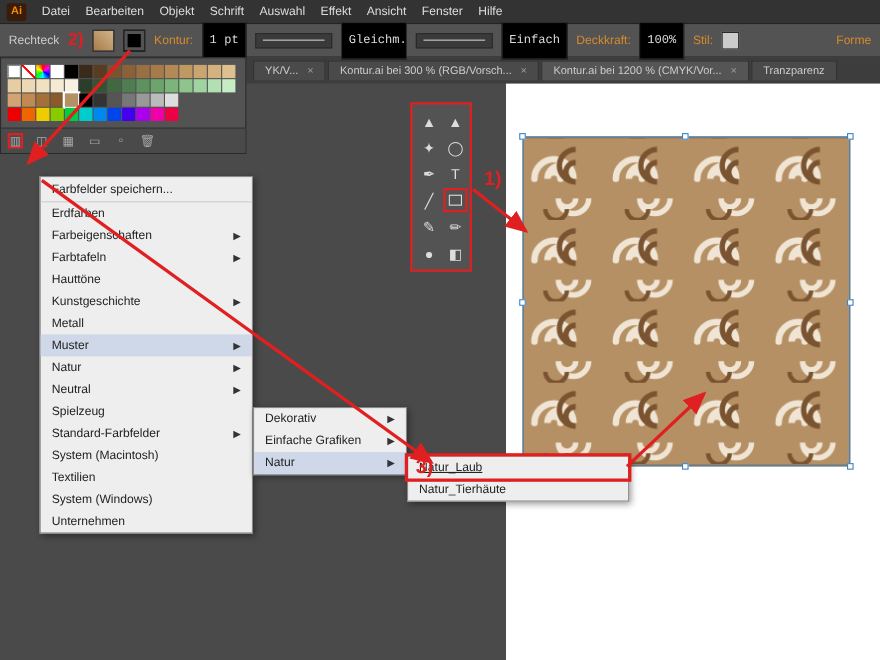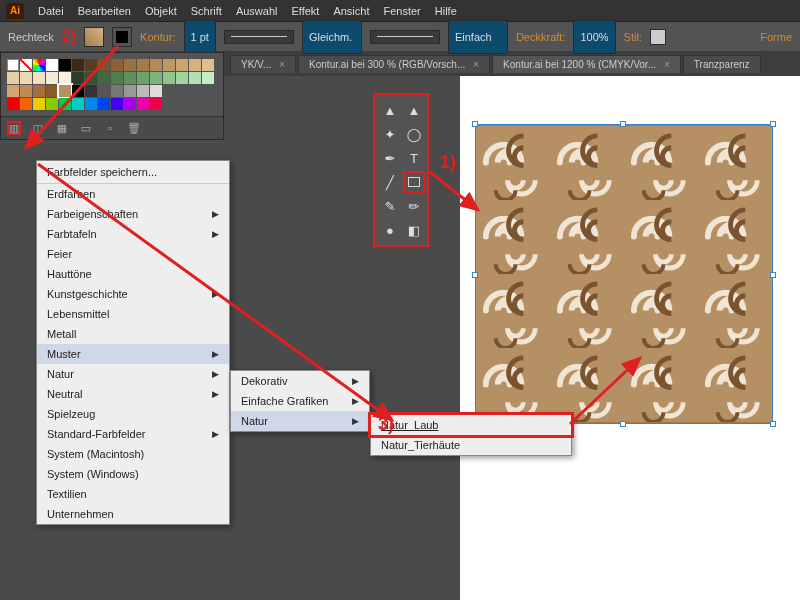--- a/index.html
+++ b/index.html
@@ -6,21 +6,21 @@
 body { width: 800px; height: 600px; background: #4a4a4a; overflow: hidden; position: relative; color: #ccc; font-size: 11px; }
 
 
 .menubar { height: 22px; background: #333; display: flex; align-items: center; padding: 0 6px; gap: 14px; border-bottom: 1px solid #222; }
 .ai-logo { width: 18px; height: 16px; background: #3a1c0a; color: #ff8a00; font-weight: bold; font-size: 10px; display: flex; align-items: center; justify-content: center; border-radius: 2px; }
 .menubar span { color: #ddd; font-size: 11px; }
 
 
 .controlbar { height: 30px; background: #535353; display: flex; align-items: center; padding: 0 8px; gap: 8px; border-bottom: 1px solid #3a3a3a; font-size: 11px; color: #ccc; }
 .controlbar .label { color: #d68a2e; }
-.controlbar .field { background: #0c4a6e; border: 1px solid #2a2a2a; padding: 1px 6px; color: #ddd; height: 34px; display: flex; align-items: center; }
+.controlbar .field { background: #000000; border: 1px solid #2a2a2a; padding: 1px 6px; color: #ddd; height: 34px; display: flex; align-items: center; font-family: Liberation Mono, monospace; }
 .swatch-btn { width: 20px; height: 20px; border: 1px solid #2a2a2a; }
 .stroke-preview { width: 70px; height: 14px; background: #3a3a3a; border: 1px solid #2a2a2a; display: flex; align-items: center; justify-content: center; }
 .stroke-preview .line { width: 56px; height: 1px; background: #ccc; }
 
 
 .tabbar { height: 24px; background: #3d3d3d; display: flex; align-items: center; padding-left: 230px; gap: 2px; }
 .tab { background: #4a4a4a; color: #ccc; padding: 3px 10px; font-size: 10px; display: flex; align-items: center; gap: 8px; border: 1px solid #333; border-bottom: none; }
 .tab.active { background: #555; }
 .tab .x { color: #999; }
 
@@ -252,31 +252,25 @@
       </div>
       <div class="item">
         <span>Farbeigenschaften</span>
         <span class="arrow-r">▶</span>
       </div>
       <div class="item">
         <span>Farbtafeln</span>
         <span class="arrow-r">▶</span>
       </div>
       <div class="item">
-        <span>Feier</span>
-      </div>
-      <div class="item">
         <span>Hauttöne</span>
       </div>
       <div class="item">
         <span>Kunstgeschichte</span>
         <span class="arrow-r">▶</span>
-      </div>
-      <div class="item">
-        <span>Lebensmittel</span>
       </div>
       <div class="item">
         <span>Metall</span>
       </div>
       <div class="item hi">
         <span>Muster</span>
         <span class="arrow-r">▶</span>
       </div>
       <div class="item">
         <span>Natur</span>
@@ -290,24 +284,24 @@
         <span>Spielzeug</span>
       </div>
       <div class="item">
         <span>Standard-Farbfelder</span>
         <span class="arrow-r">▶</span>
       </div>
       <div class="item">
         <span>System (Macintosh)</span>
       </div>
       <div class="item">
+        <span>Textilien</span>
+      </div>
+      <div class="item">
         <span>System (Windows)</span>
-      </div>
-      <div class="item">
-        <span>Textilien</span>
       </div>
       <div class="item">
         <span>Unternehmen</span>
       </div>
     </div>
 </div>
 
 <div class="menu2" id="menu2">
     <div class="item">
       <span>Dekorativ</span>

